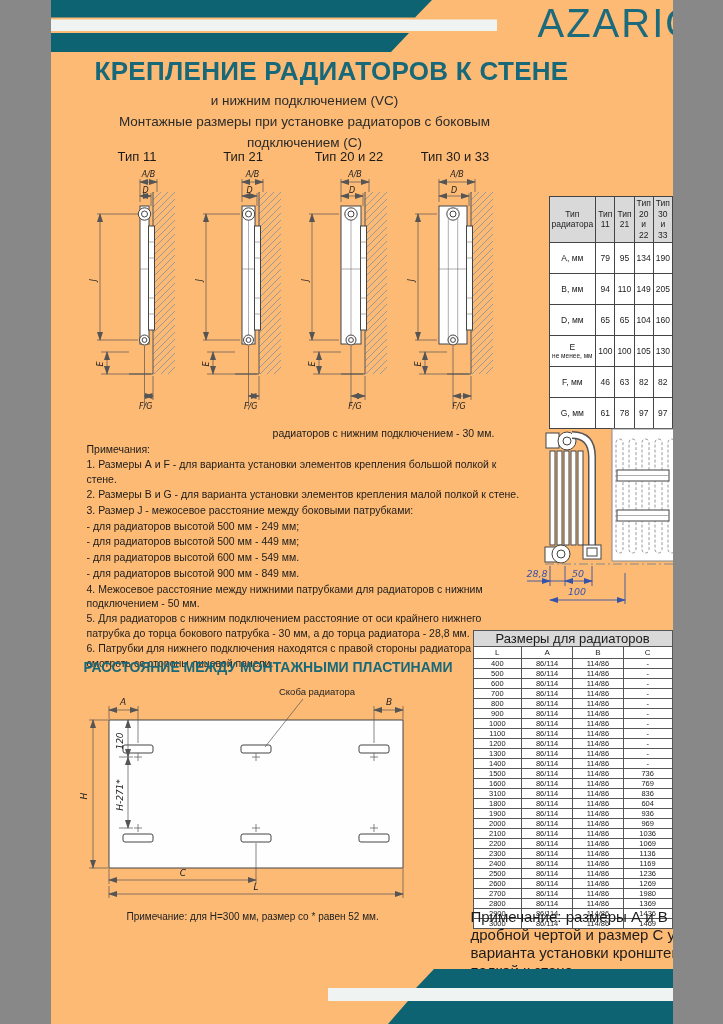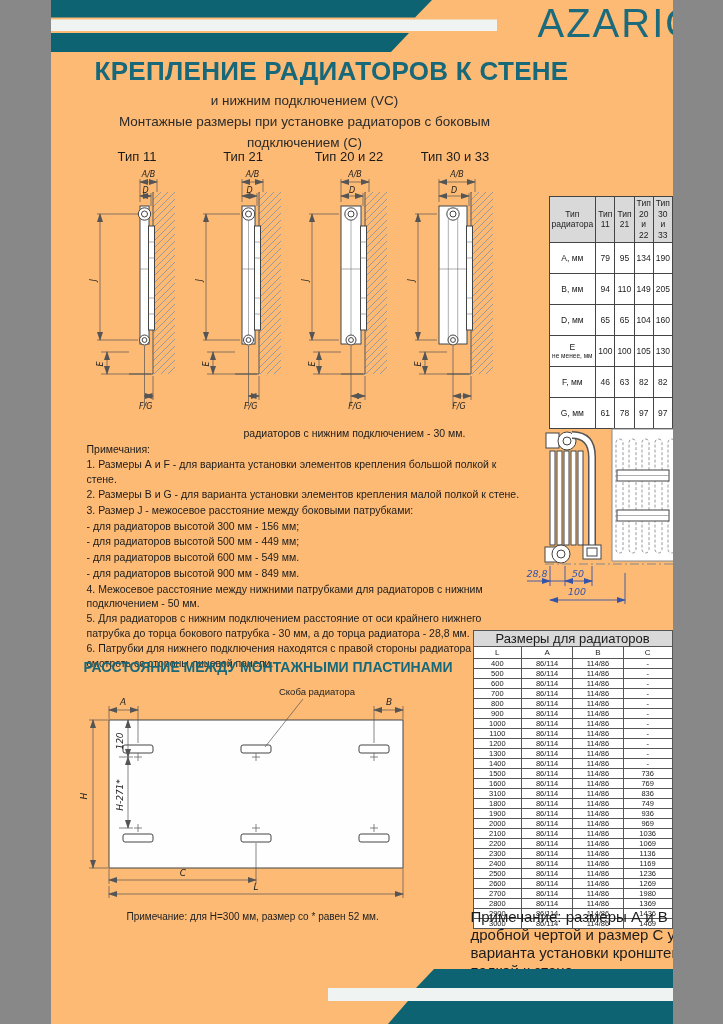--- a/index.html
+++ b/index.html
@@ -22,21 +22,21 @@
               font-size:8.5px;color:#222;background:#fff;}
   .dims-table th,.dims-table td{border:1px solid #444;text-align:center;padding:1px 2px;}
   .dims-table th{background:#d9d9d9;font-weight:normal;height:26px;width:32px;line-height:1.25;}
   .dims-table th:first-child{width:48px;}
   .dims-table td{height:28px;}
   .dims-table .sub{font-size:6.5px;}
   
   .notes{position:absolute;left:36px;top:426px;width:437px;font-size:10.5px;color:#1c1c1c;
          line-height:14.2px;}
   .notes div{margin-bottom:1.5px;}
-  .note-intro{padding-left:157px;}
+  .note-intro{padding-left:157px;text-align:center;}
   
   .drawing{position:absolute;left:466px;top:423px;}
   .section-h{position:absolute;left:33px;top:659px;margin:0;font-size:14px;font-weight:bold;
              color:#17697a;}
   .plate{position:absolute;left:20px;top:683px;}
   .plate-note{position:absolute;left:76px;top:911px;font-size:10px;color:#222;}
   
   .sizes-table{position:absolute;left:422px;top:630px;border-collapse:collapse;
                font-size:7.5px;color:#1a1a1a;background:#fff;}
   .sizes-table td{border:1px solid #555;text-align:center;padding:0 2px;line-height:9px;}
@@ -295,21 +295,21 @@
         </tr>
       </tbody>
   </table>
 
   <div class="notes" id="notes">
       <div class="note-intro">радиаторов с нижним подключением - 30 мм.</div>
       <div>Примечания:</div>
       <div>1. Размеры А и F - для варианта установки элементов крепления большой полкой к стене.</div>
       <div>2. Размеры В и G - для варианта установки элементов крепления малой полкой к стене.</div>
       <div>3. Размер J - межосевое расстояние между боковыми патрубками:</div>
-      <div>- для радиаторов высотой 300 мм - 156 мм;</div>
+      <div>- для радиаторов высотой 500 мм - 249 мм;</div>
       <div>- для радиаторов высотой 500 мм - 449 мм;</div>
       <div>- для радиаторов высотой 600 мм - 549 мм.</div>
       <div>- для радиаторов высотой 900 мм - 849 мм.</div>
       <div>4. Межосевое расстояние между нижними патрубками для радиаторов с нижним подключением - 50 мм.</div>
       <div>5. Для радиаторов с нижним подключением расстояние от оси крайнего нижнего патрубка до торца бокового патрубка - 30 мм, а до торца радиатора - 28,8 мм.</div>
       <div>6. Патрубки для нижнего подключения находятся с правой стороны радиатора если смотреть со стороны лицевой панели.</div>
     </div>
 
   <svg class="drawing" width="258" height="198" viewBox="0 0 258 198">
     <defs>
@@ -521,21 +521,21 @@
         <tr>
           <td>3100</td>
           <td>86/114</td>
           <td>114/86</td>
           <td>836</td>
         </tr>
         <tr>
           <td>1800</td>
           <td>86/114</td>
           <td>114/86</td>
-          <td>749</td>
+          <td>604</td>
         </tr>
         <tr>
           <td>1900</td>
           <td>86/114</td>
           <td>114/86</td>
           <td>936</td>
         </tr>
         <tr>
           <td>2000</td>
           <td>86/114</td>

